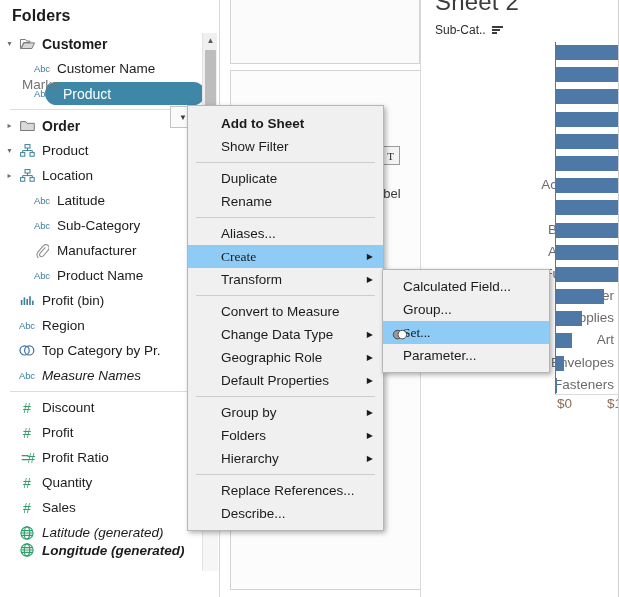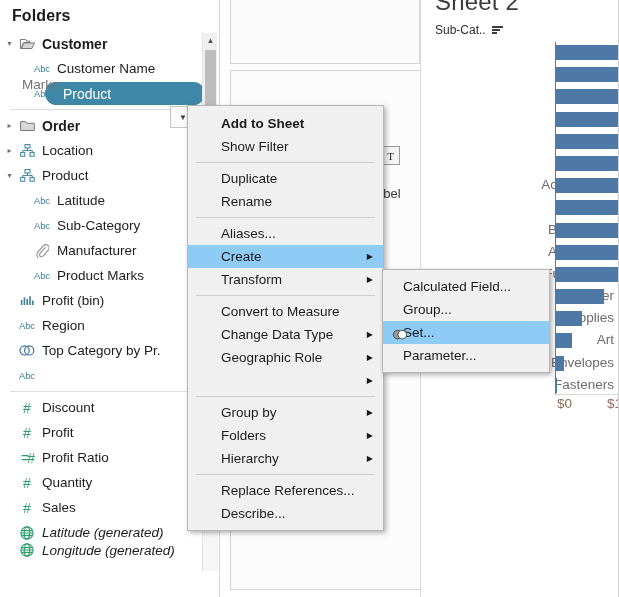--- a/index.html
+++ b/index.html
@@ -160,21 +160,21 @@
     box-shadow: 2px 2px 5px rgba(0,0,0,.30);
     padding: 6px 0 5px 0; font-size: 13.5px; color: #1b1b1b;
     z-index: 50;
   }
   .mi {
     position: relative; height: 23px; line-height: 23px;
     padding-left: 33px; white-space: nowrap; cursor: default;
   }
   .mi.bold { font-weight: bold; }
   .mi.disabled { color: #9a9a9a; }
-  .mi.hl { background: #8ecbf5; }
+  .mi.hl { background: #8ecbf5; font-family: Liberation Serif, serif; }
   .mi .sub-arrow {
     position: absolute; right: 10px; top: 0; font-size: 8px; color: #1b1b1b;
   }
   .msep { height: 1px; background: #cdcdcd; margin: 4px 8px 4px 8px; }
 
   
   #sub-menu {
     position: absolute; left: 382px; top: 269px; width: 168px;
     background: #f0f0f0; border: 1px solid #b6b6b6;
     box-shadow: 2px 2px 5px rgba(0,0,0,.30);
@@ -223,42 +223,42 @@
         <div class="field-row folder">
           <span class="caret right"></span>
           <span class="ficon">
             <svg width="15" height="12" viewBox="0 0 15 12">
               <path d="M0.6 1.6h5.1l1.2 1.7h7.4v7.2H0.6z" fill="#d9d9d9" stroke="#7a7a7a" stroke-width="1"></path>
             </svg>
           </span>
           <span class="flabel">Order</span>
         </div>
         <div class="field-row">
-          <span class="caret right"></span>
+          <span class="caret down"></span>
           <span class="ficon">
             <svg width="15" height="13" viewBox="0 0 15 13">
               <rect x="5" y="0.6" width="5" height="3.4" fill="none" stroke="#3b7f9b" stroke-width="1"></rect>
               <rect x="0.6" y="8.6" width="4.2" height="3.6" fill="none" stroke="#3b7f9b" stroke-width="1"></rect>
               <rect x="10" y="8.6" width="4.2" height="3.6" fill="none" stroke="#3b7f9b" stroke-width="1"></rect>
               <path d="M7.5 4v2.6M2.7 8.6V6.6h9.6v2" fill="none" stroke="#3b7f9b" stroke-width="1"></path>
             </svg>
           </span>
-          <span class="flabel">Location</span>
+          <span class="flabel">Product</span>
         </div>
         <div class="field-row">
-          <span class="caret down"></span>
+          <span class="caret right"></span>
           <span class="ficon">
             <svg width="15" height="13" viewBox="0 0 15 13">
               <rect x="5" y="0.6" width="5" height="3.4" fill="none" stroke="#3b7f9b" stroke-width="1"></rect>
               <rect x="0.6" y="8.6" width="4.2" height="3.6" fill="none" stroke="#3b7f9b" stroke-width="1"></rect>
               <rect x="10" y="8.6" width="4.2" height="3.6" fill="none" stroke="#3b7f9b" stroke-width="1"></rect>
               <path d="M7.5 4v2.6M2.7 8.6V6.6h9.6v2" fill="none" stroke="#3b7f9b" stroke-width="1"></path>
             </svg>
           </span>
-          <span class="flabel">Product</span>
+          <span class="flabel">Location</span>
         </div>
         <div class="field-row indent">
           <span class="caret"></span>
           <span class="ficon">
             <span class="abc">Abc</span>
           </span>
           <span class="flabel">Latitude</span>
         </div>
         <div class="field-row indent">
           <span class="caret"></span>
@@ -274,21 +274,21 @@
               <path d="M9.4 3.4L4.2 9.2c-.9 1-.9 2.3 0 3 .8.8 2.1.7 2.9-.2l5.1-5.8c1.3-1.5 1.2-3.6-.2-4.8C10.6.2 8.5.4 7.3 1.9L2.1 7.8C.4 9.7.6 12.5 2.4 14" fill="none" stroke="#8e8e8e" stroke-width="1.1"></path>
             </svg>
           </span>
           <span class="flabel">Manufacturer</span>
         </div>
         <div class="field-row indent">
           <span class="caret"></span>
           <span class="ficon">
             <span class="abc">Abc</span>
           </span>
-          <span class="flabel">Product Marks</span>
+          <span class="flabel">Product Name</span>
         </div>
         <div class="field-row">
           <span class="caret"></span>
           <span class="ficon">
             <svg width="15" height="12" viewBox="0 0 15 12">
               <rect x="0.8" y="5" width="1.6" height="5" fill="#3b7f9b"></rect>
               <rect x="3.6" y="2.4" width="1.6" height="7.6" fill="#3b7f9b"></rect>
               <rect x="6.4" y="4" width="1.6" height="6" fill="#3b7f9b"></rect>
               <rect x="9.2" y="1.2" width="1.6" height="8.8" fill="#3b7f9b"></rect>
               <rect x="12" y="5.6" width="1.6" height="4.4" fill="#3b7f9b"></rect>
@@ -311,20 +311,21 @@
               <circle cx="10.2" cy="6.4" r="4.6" fill="none" stroke="#3b6f9b" stroke-width="1.2"></circle>
             </svg>
           </span>
           <span class="flabel">Top Category by Pr.</span>
         </div>
         <div class="field-row italic">
           <span class="caret"></span>
           <span class="ficon">
             <span class="abc">Abc</span>
           </span>
+          <span class="flabel">Measure Names</span>
         </div>
         <div class="divider-line"></div>
         <div class="field-row measure">
           <span class="caret"></span>
           <span class="ficon">
             <span style="font-size:14px;color:#2e9e6b;line-height:1">#</span>
           </span>
           <span class="flabel">Discount</span>
         </div>
         <div class="field-row measure">
@@ -359,21 +360,21 @@
           <span class="caret"></span>
           <span class="ficon">
             <svg width="14" height="14" viewBox="0 0 14 14">
               <circle cx="7" cy="7" r="6.1" fill="none" stroke="#2e9e6b" stroke-width="1.1"></circle>
               <ellipse cx="7" cy="7" rx="2.7" ry="6.1" fill="none" stroke="#2e9e6b" stroke-width="1.1"></ellipse>
               <path d="M1 4.6h12M1 9.4h12M0.9 7h12.2" stroke="#2e9e6b" stroke-width="1.1" fill="none"></path>
             </svg>
           </span>
           <span class="flabel">Latitude (generated)</span>
         </div>
-        <div class="field-row italic measure" style="height: 10px;">
+        <div class="field-row italic measure" style="height: 10px; font-weight: bold;">
           <span class="caret"></span>
           <span class="ficon">
             <svg width="14" height="14" viewBox="0 0 14 14">
               <circle cx="7" cy="7" r="6.1" fill="none" stroke="#2e9e6b" stroke-width="1.1"></circle>
               <ellipse cx="7" cy="7" rx="2.7" ry="6.1" fill="none" stroke="#2e9e6b" stroke-width="1.1"></ellipse>
               <path d="M1 4.6h12M1 9.4h12M0.9 7h12.2" stroke="#2e9e6b" stroke-width="1.1" fill="none"></path>
             </svg>
           </span>
           <span class="flabel">Longitude (generated)</span>
         </div>
@@ -489,21 +490,21 @@
       <div class="mi"><span>Duplicate</span></div>
       <div class="mi"><span>Rename</span></div>
       <div class="msep"></div>
       <div class="mi"><span>Aliases...</span></div>
       <div class="mi hl"><span>Create</span><span class="sub-arrow">▶</span></div>
       <div class="mi"><span>Transform</span><span class="sub-arrow">▶</span></div>
       <div class="msep"></div>
       <div class="mi"><span>Convert to Measure</span></div>
       <div class="mi"><span>Change Data Type</span><span class="sub-arrow">▶</span></div>
       <div class="mi"><span>Geographic Role</span><span class="sub-arrow">▶</span></div>
-      <div class="mi"><span class="sub-arrow">▶</span></div>
+      <div class="mi"><span>Default Properties</span><span class="sub-arrow">▶</span></div>
       <div class="msep"></div>
       <div class="mi"><span>Group by</span><span class="sub-arrow">▶</span></div>
       <div class="mi"><span>Folders</span><span class="sub-arrow">▶</span></div>
       <div class="mi"><span>Hierarchy</span><span class="sub-arrow">▶</span></div>
       <div class="msep"></div>
       <div class="mi"><span>Replace References...</span></div>
       <div class="mi"><span>Describe...</span></div>
     </div>
 
   <div id="sub-menu">

